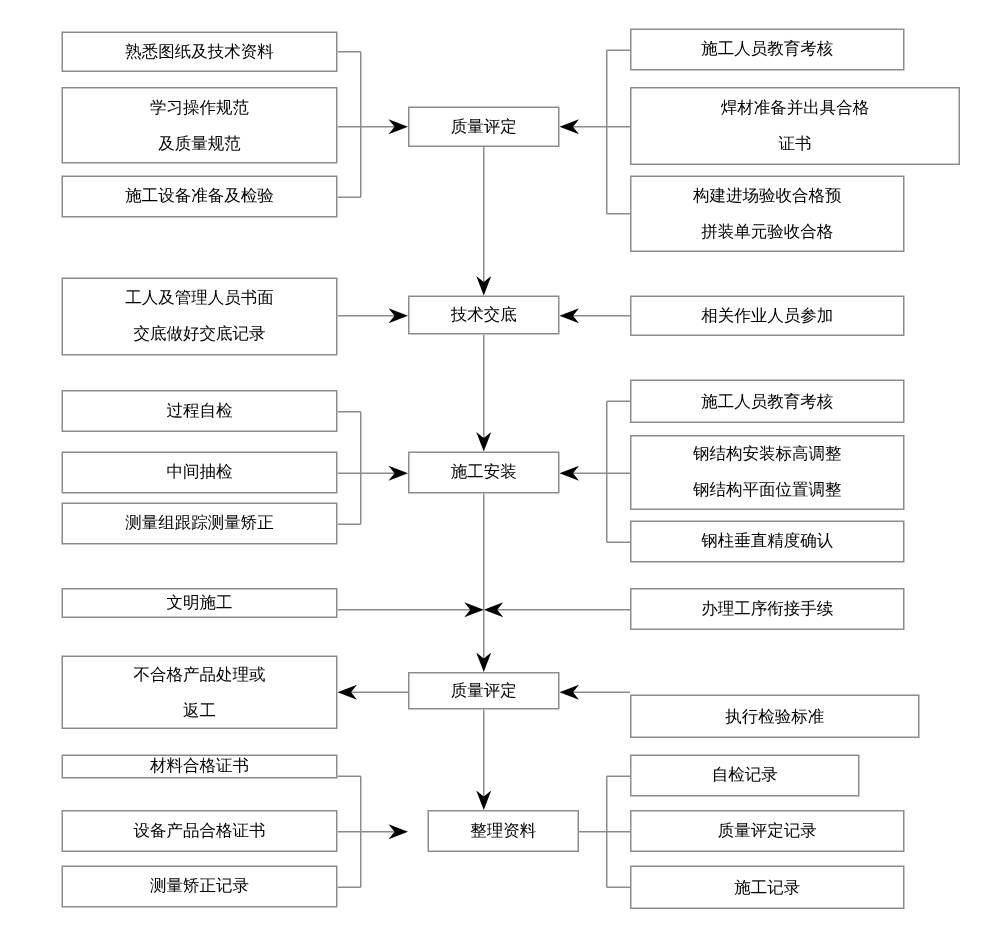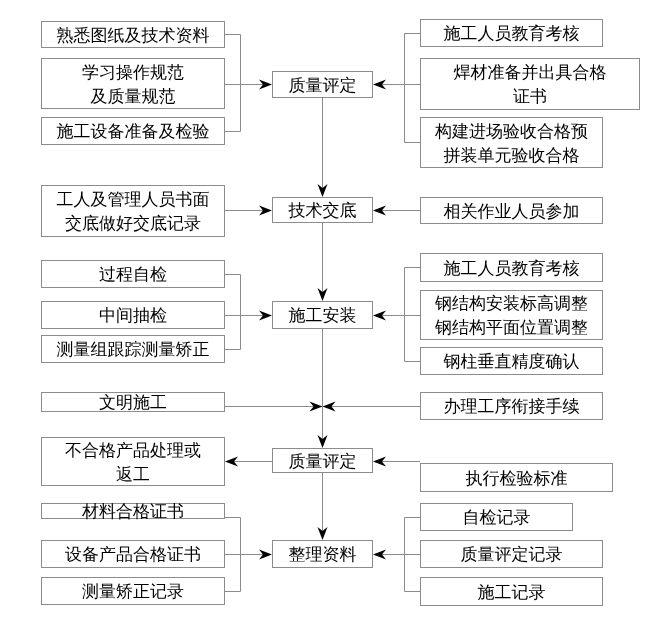--- a/index.html
+++ b/index.html
@@ -8,21 +8,21 @@
     font-family:"DejaVu Serif","Liberation Serif",serif;color:#000000;
     overflow:hidden;
   }
   .connectors{position:absolute;left:0;top:0;width:670px;height:621px;}
   .connectors path{stroke:#8c8c8c;stroke-width:1;fill:none;}
   .connectors polygon{fill:#000000;stroke:none;}
   .box{
     position:absolute;box-sizing:border-box;
     border:1px solid #8c8c8c;background:#ffffff;
     display:flex;align-items:center;justify-content:center;
-    text-align:center;font-size:17px;line-height:24px;
+    text-align:center;font-size:11px;line-height:24px;
     white-space:pre-line;color:#000000;
   }
 </style>
 </head>
 <body>
 
 <div class="stage">
 
   <svg class="connectors" width="670" height="621" viewBox="0 0 670 621" xmlns="http://www.w3.org/2000/svg">
 
@@ -92,21 +92,21 @@
       <polygon points="322.5,448 317.5,435 322.5,439 327.5,435"></polygon>
       <path d="M322.5,473 V531"></path>
       <polygon points="322.5,540 317.5,527 322.5,531 327.5,527"></polygon>
     </g>
   </svg>
 
   <div class="box" style="left:272px;top:71px;width:101px;height:27px">质量评定</div>
   <div class="box" style="left:272px;top:197px;width:101px;height:26px">技术交底</div>
   <div class="box" style="left:272px;top:301px;width:101px;height:28px">施工安装</div>
   <div class="box" style="left:272px;top:448px;width:101px;height:25px">质量评定</div>
-  <div class="box" style="left:272px;top:540px;width:101px;height:28px">整理资料</div>
+  <div class="box" style="left:285px;top:540px;width:101px;height:28px">整理资料</div>
 
   <div class="box" style="left:41px;top:21px;width:184px;height:27px">熟悉图纸及技术资料</div>
   <div class="box" style="left:41px;top:58px;width:184px;height:51px">学习操作规范
 及质量规范</div>
   <div class="box" style="left:41px;top:185px;width:184px;height:52px">工人及管理人员书面
 交底做好交底记录</div>
   <div class="box" style="left:41px;top:117px;width:184px;height:28px">施工设备准备及检验</div>
   <div class="box" style="left:41px;top:301px;width:184px;height:28px">中间抽检</div>
   <div class="box" style="left:41px;top:260px;width:184px;height:28px">过程自检</div>
   <div class="box" style="left:41px;top:335px;width:184px;height:28px">测量组跟踪测量矫正</div>

